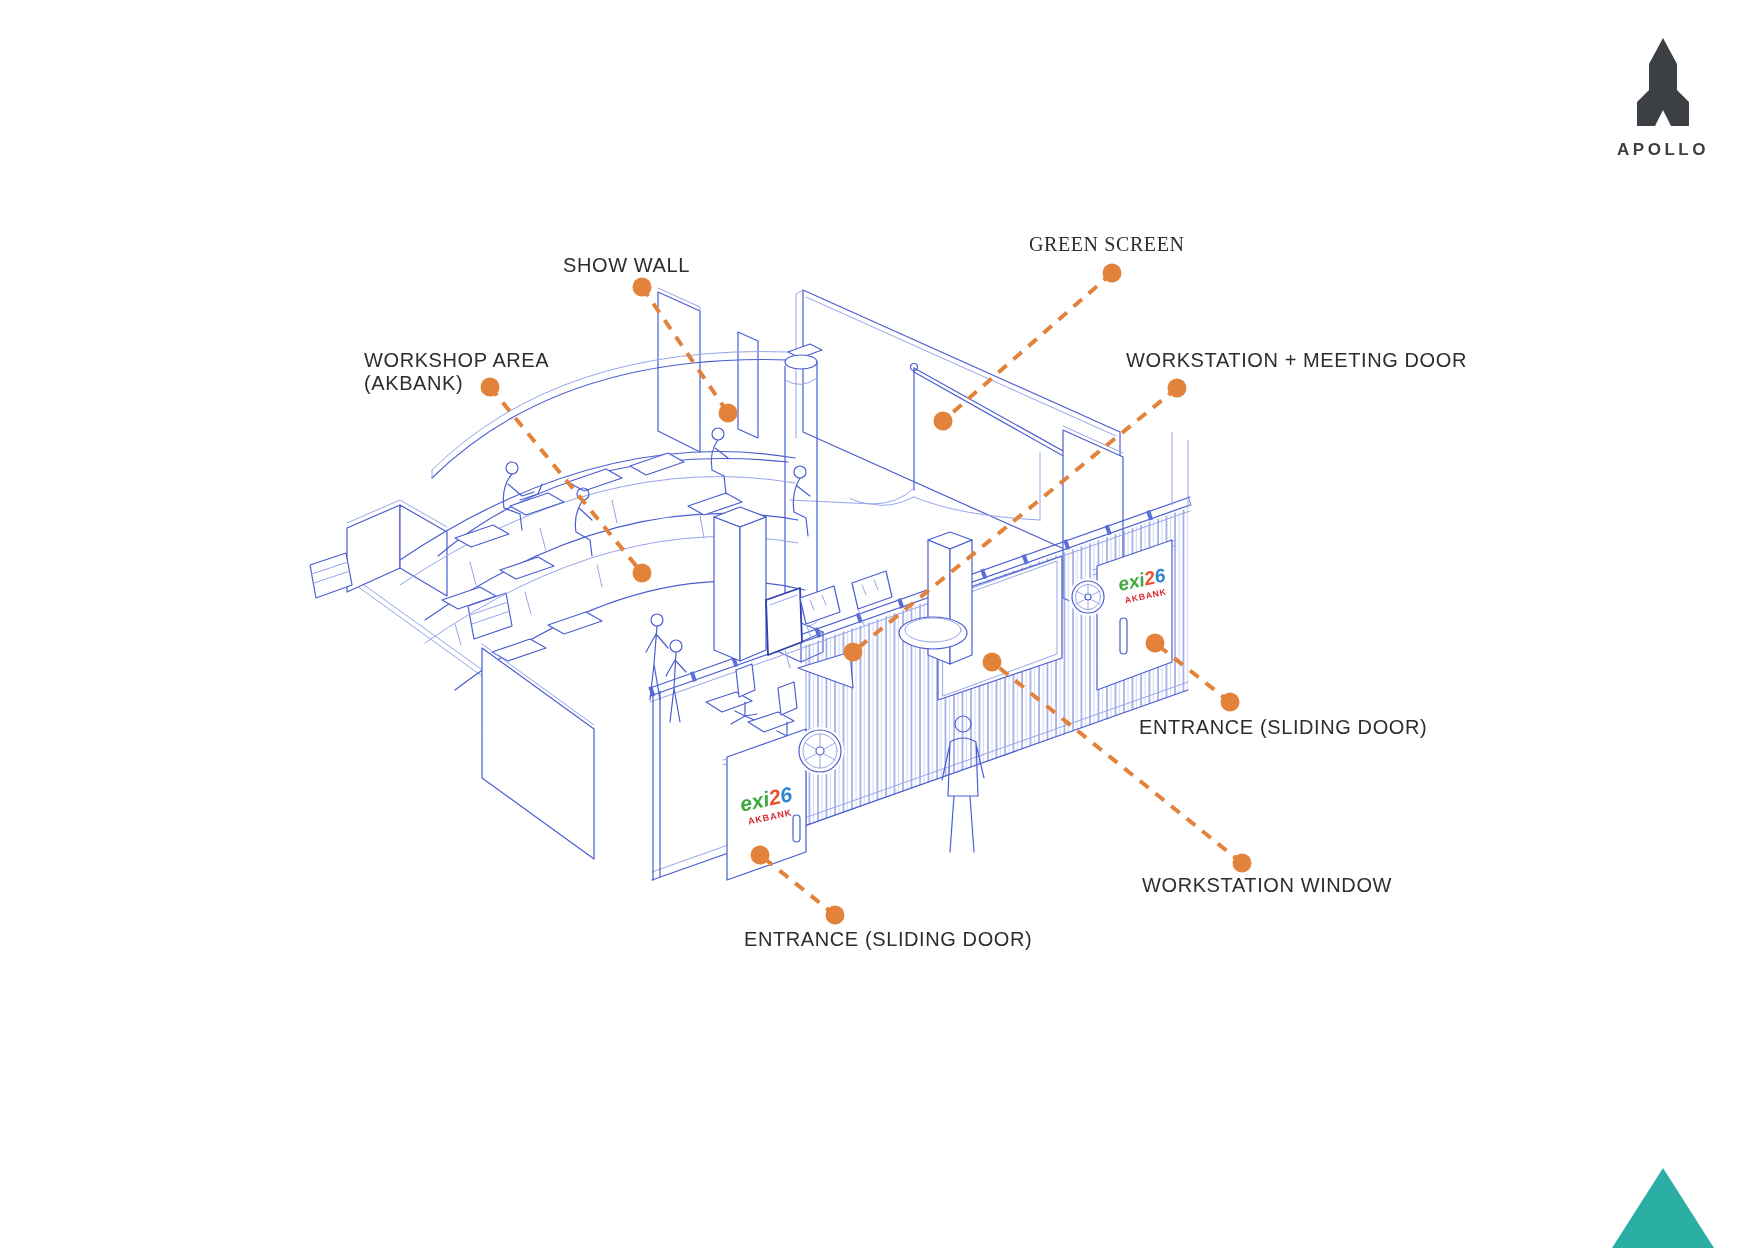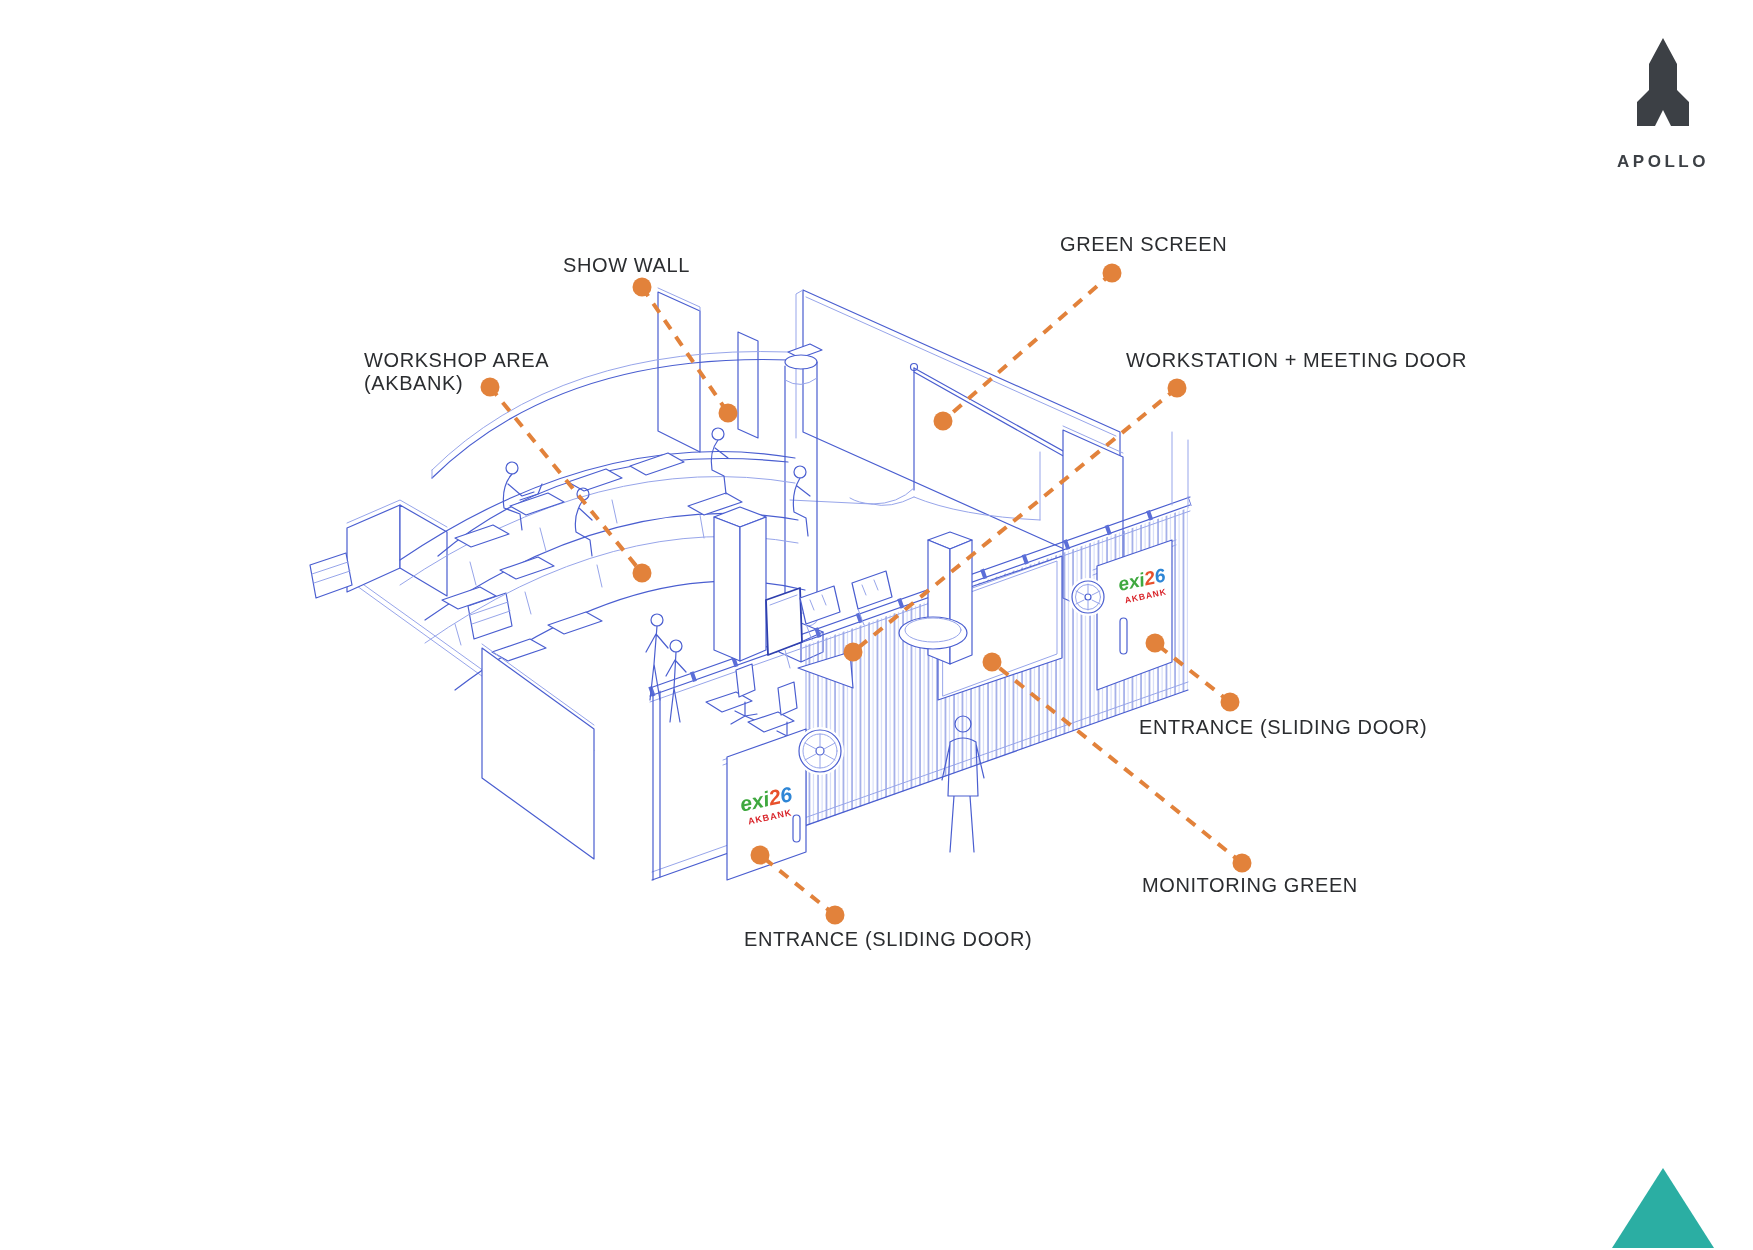--- a/index.html
+++ b/index.html
@@ -2,21 +2,21 @@
 <html><head>
 <meta charset="utf-8">
 <style>
   html,body{margin:0;padding:0;background:#ffffff;}
   .canvas{position:relative;width:1753px;height:1250px;background:#ffffff;overflow:hidden;
           font-family:"Liberation Sans",sans-serif;}
   .drawing-svg{position:absolute;left:0;top:0;}
   .label{position:absolute;font-size:20px;letter-spacing:0.6px;color:#2b2d30;
          white-space:nowrap;line-height:23px;font-weight:400;}
   .apollo{position:absolute;left:1608px;top:38px;width:110px;text-align:center;color:#3c4045;}
-  .apollo-word{margin-top:20px;font-size:17px;font-weight:bold;letter-spacing:3.5px;color:#3c4045;}
+  .apollo-word{margin-top:8px;font-size:17px;font-weight:bold;letter-spacing:3.5px;color:#3c4045;}
   .teal-triangle{position:absolute;left:1612px;top:1168px;}
   
   .s1{stroke:#4a5ed0;stroke-width:1.2;fill:none;stroke-linecap:round;stroke-linejoin:round;}
   .s2{stroke:#97a5ea;stroke-width:1;fill:none;stroke-linecap:round;stroke-linejoin:round;}
   .s3{stroke:#2e3fae;stroke-width:1.8;fill:none;stroke-linejoin:round;}
   .wfill{fill:#ffffff;}
   .logo-exi{fill:#3FA83F;}
   .logo-2{fill:#E8512C;}
   .logo-6{fill:#2E86D6;}
   .logo-akbank{fill:#D9252B;}
@@ -294,27 +294,27 @@
     </g>
   </svg>
 
   <div class="label" style="left:563px;top:254px;">SHOW WALL</div>
 
   <div class="label" style="left:364px;top:349px;">
     <div>WORKSHOP AREA</div>
     <div>(AKBANK)</div>
   </div>
 
-  <div class="label" style="left:1060px;top:233px;">GREEN SCREEN</div>
+  <div class="label" style="left:1029px;top:233px;font-family:Liberation Serif, serif;">GREEN SCREEN</div>
 
   <div class="label" style="left:1126px;top:349px;">WORKSTATION + MEETING DOOR</div>
 
   <div class="label" style="left:1139px;top:716px;">ENTRANCE (SLIDING DOOR)</div>
 
-  <div class="label" style="left:1142px;top:874px;">MONITORING GREEN</div>
+  <div class="label" style="left:1142px;top:874px;">WORKSTATION WINDOW</div>
 
   <div class="label" style="left:744px;top:928px;">ENTRANCE (SLIDING DOOR)</div>
 
   <div class="apollo">
     <svg width="60" height="90" viewBox="0 0 60 90">
       <path fill="#3c4045" d="M30,0 L44,26 L44,52 L56,64 L56,88 L38,88 L30,72 L22,88 L4,88 L4,64 L16,52 L16,26 Z"></path>
     </svg>
     <div class="apollo-word">APOLLO</div>
   </div>
 

